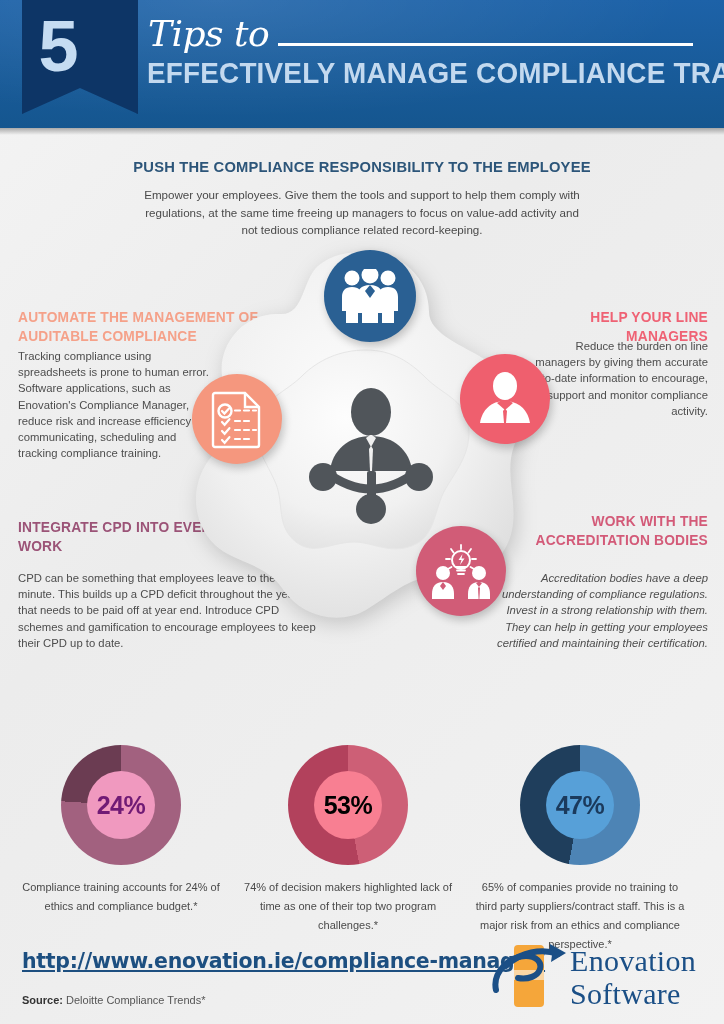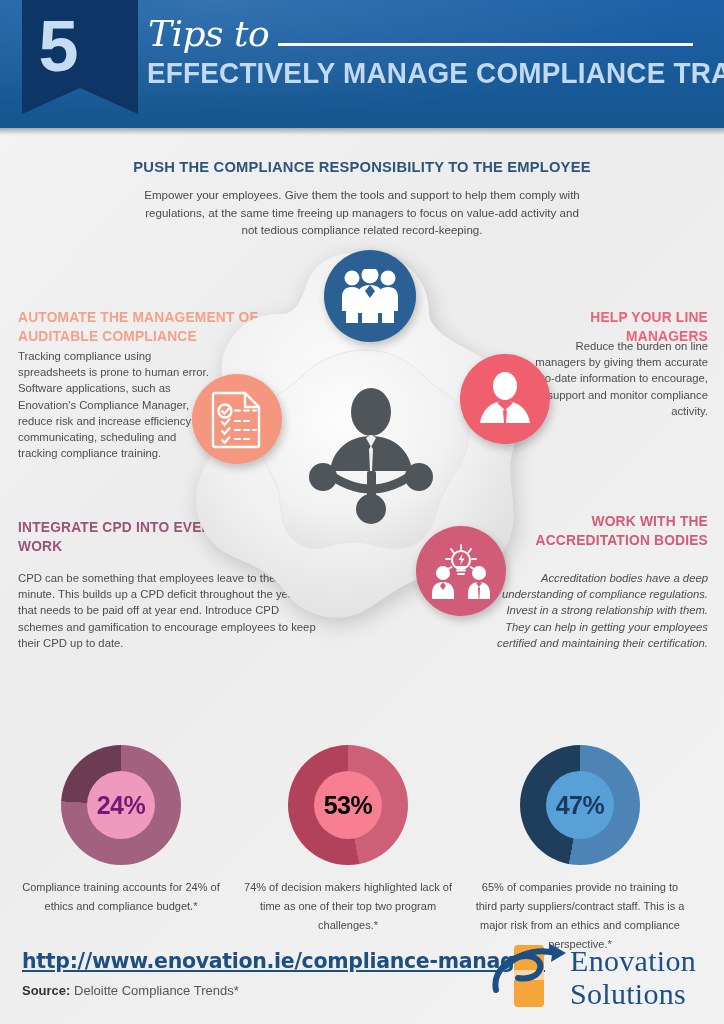--- a/index.html
+++ b/index.html
@@ -154,22 +154,22 @@
 
   
   .footer { position: absolute; left: 0; top: 938px; width: 724px; height: 86px; }
   .footer-url {
     position: absolute; left: 22px; top: 10px;
     font-family: "DejaVu Sans", sans-serif;
     font-weight: 700; font-size: 20.5px; line-height: 26px;
     color: #1d4f80; letter-spacing: -0.3px;
   }
   .footer-src {
-    position: absolute; left: 22px; top: 46px;
-    font-size: 13px; line-height: 13px; color: #555;
+    position: absolute; left: 22px; top: 56px;
+    font-size: 11px; line-height: 13px; color: #555;
   }
   .footer-src b { color: #333; }
   .logo { position: absolute; left: 488px; top: 2px; width: 224px; height: 74px; }
   .logo-text {
     position: absolute; left: 82px; top: 4px;
     font-family: "Liberation Serif","DejaVu Serif", serif;
     font-size: 30px; line-height: 33px; color: #1b4f86; letter-spacing: 0.3px;
   }
 </style>
 </head>
@@ -361,18 +361,18 @@
     <div class="logo">
       <svg width="86" height="72" viewBox="0 0 86 72">
         <rect x="26" y="5" width="30" height="62" rx="4" fill="#f5a63a"></rect>
         <rect x="26" y="30" width="30" height="10" fill="#fdfdfd" opacity="0.55"></rect>
         <path d="M8 50 c-4 -18 14 -34 30 -34 c10 0 16 6 14 13 c-2 7 -12 11 -22 9" fill="none" stroke="#1b4f86" stroke-width="6" stroke-linecap="round"></path>
         <path d="M18 26 c14 -14 36 -18 52 -12" fill="none" stroke="#1b4f86" stroke-width="6" stroke-linecap="round"></path>
         <path d="M62 4 l16 9 l-15 9 l1 -7 l-2 -4 Z" fill="#1b4f86"></path>
       </svg>
       <div class="logo-text">
         <div>Enovation</div>
-        <div>Solutions</div>
+        <div>Software</div>
       </div>
     </div>
   </div>
 
 </div>
 
 </body></html>

